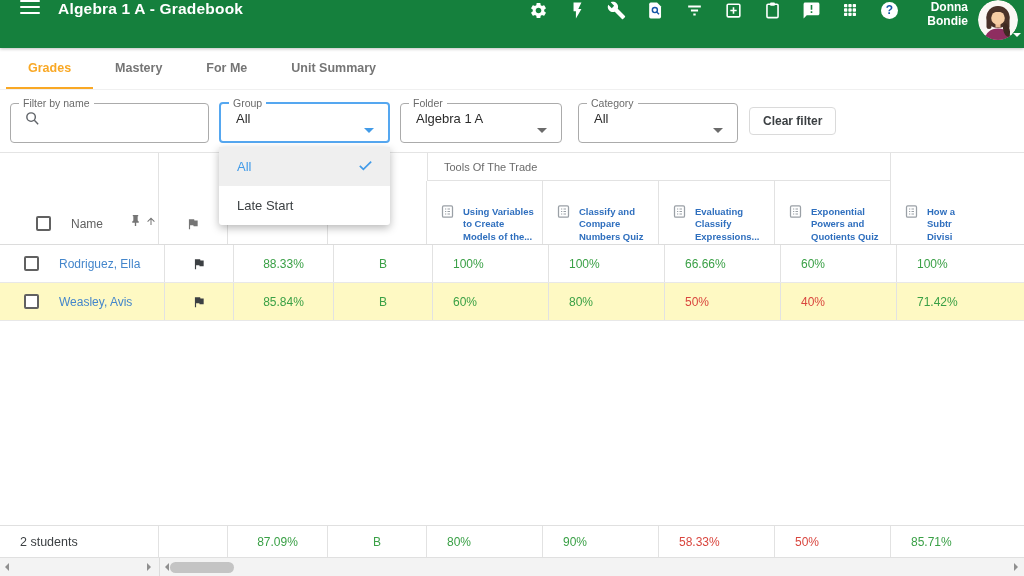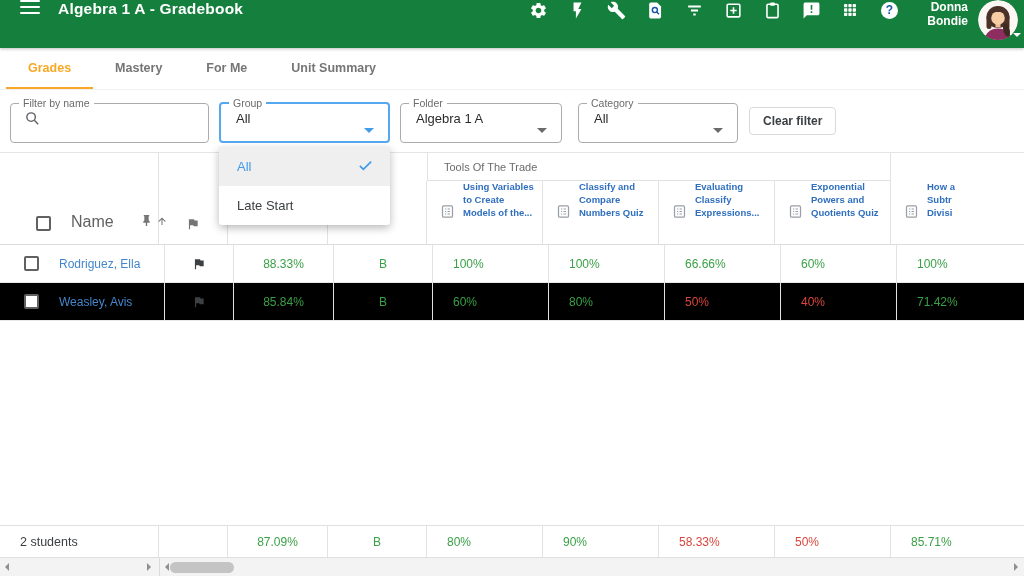--- a/index.html
+++ b/index.html
@@ -57,30 +57,30 @@
 
   .hrowA { height:29px; display:flex; border-top:1px solid #e4e4e4; flex:0 0 auto; }
   .hA-sp1 { width:159px; border-right:1px solid #e2e2e2; }
   .hA-sp2 { width:268px; }
   .unit-cell { width:464px; border-left:1px solid #e2e2e2; border-right:1px solid #e2e2e2; border-bottom:1px solid #e2e2e2; display:flex; align-items:center; padding-left:16px; font-size:11px; color:#6b6b6b; }
   .hA-sp3 { flex:1; }
 
   .hrowB { height:64px; display:flex; border-bottom:1px solid #dcdcdc; flex:0 0 auto; }
   .hb { display:flex; align-items:flex-end; padding-bottom:13px; }
   .hb-name { padding-left:18px; }
-  .hname-label { font-size:16px; color:#616161; margin-left:20px; }
+  .hname-label { font-size:12px; color:#616161; margin-left:20px; }
   .pinwrap { margin-left:26px; display:flex; align-items:center; }
   .hb-flag { justify-content:center; }
-  .ah { display:flex; align-items:flex-start; padding-left:13px; }
+  .ah { display:flex; align-items:flex-end; padding-left:13px; }
   .ah-ic { flex:0 0 auto; margin-top:1px; align-self:center; }
   .ah-lines { margin-left:8px; font-size:9.5px; font-weight:bold; color:#2F6FBE; line-height:1.35; cursor:pointer; }
   .ah-lines span { display:block; }
 
   .trow { height:38px; display:flex; align-items:center; border-bottom:1px solid #e8e8e8; flex:0 0 auto;padding-left:6px; }
-  .trow.alt { background:#000000;justify-content:space-between; }
+  .trow.alt { background:#fef9c3;justify-content:space-between; }
   .cell { height:100%; display:flex; align-items:center; }
   .checkbox { width:15px; height:15px; border:2px solid #616161; border-radius:2px; background:#fff; margin-left:18px; flex:0 0 auto; cursor:pointer; }
   .student-link { font-size:12px; color:#4486CB; margin-left:20px; cursor:pointer; white-space:nowrap; }
   .cell-center { justify-content:center; }
   .val { font-size:12px; }
   .val-left { padding-left:20px; }
   .pass { color:#3AA046; }
   .fail { color:#D9463E; }
   .flag-center { justify-content:center; }
 

